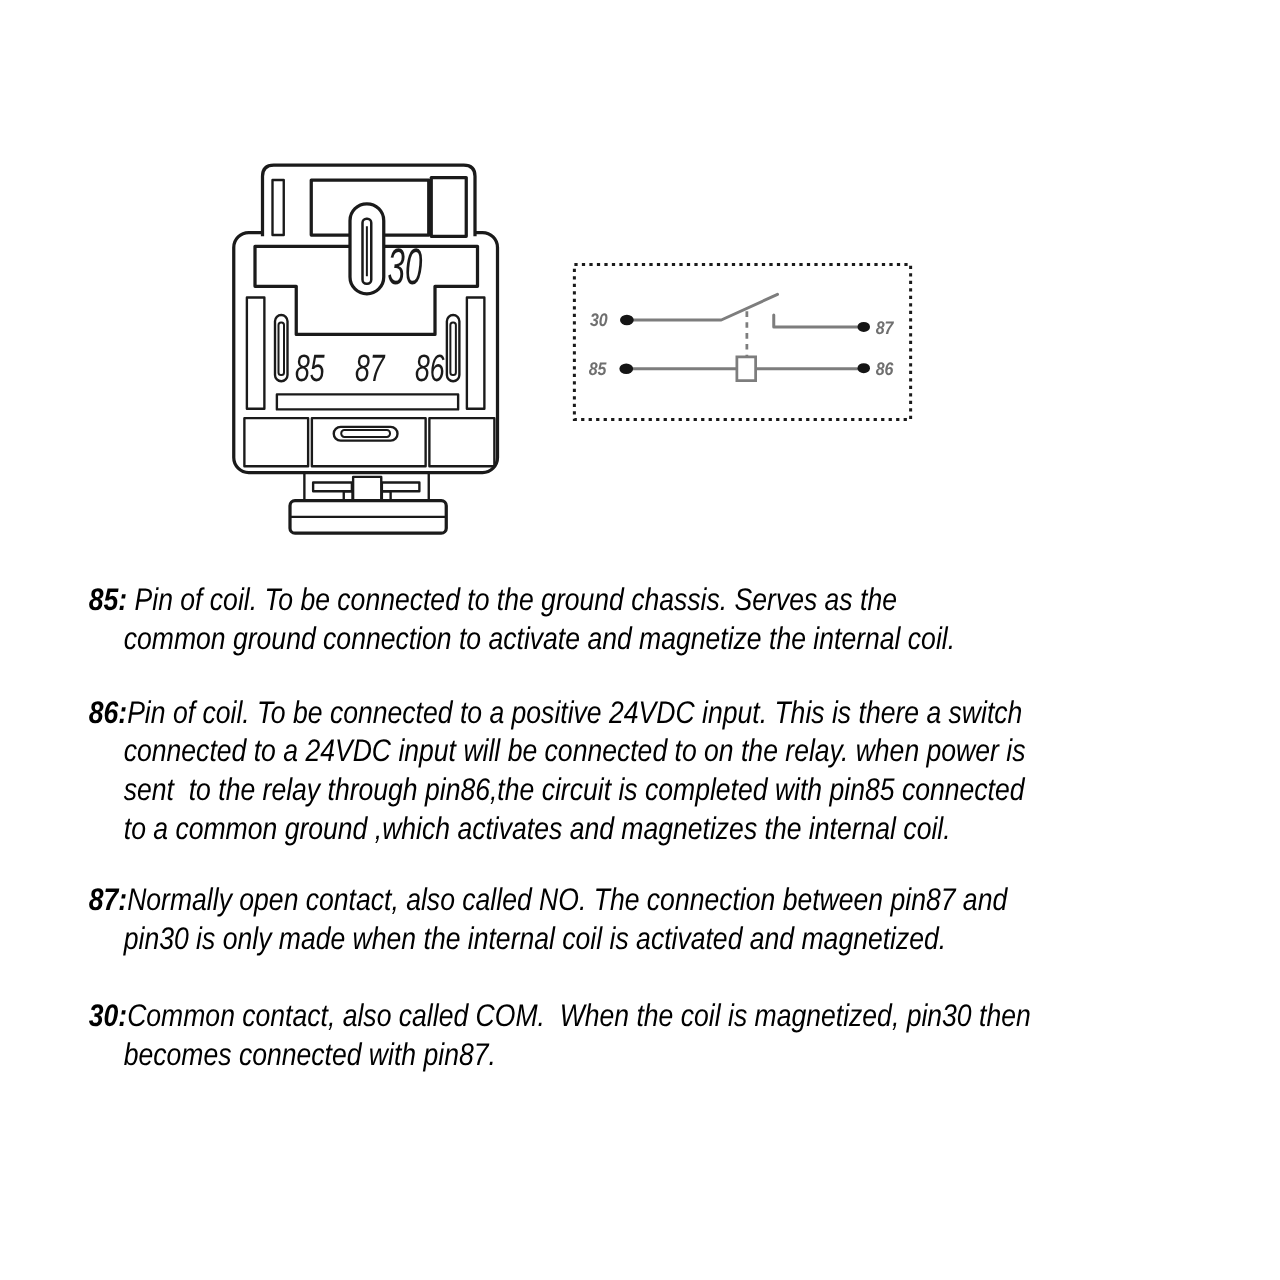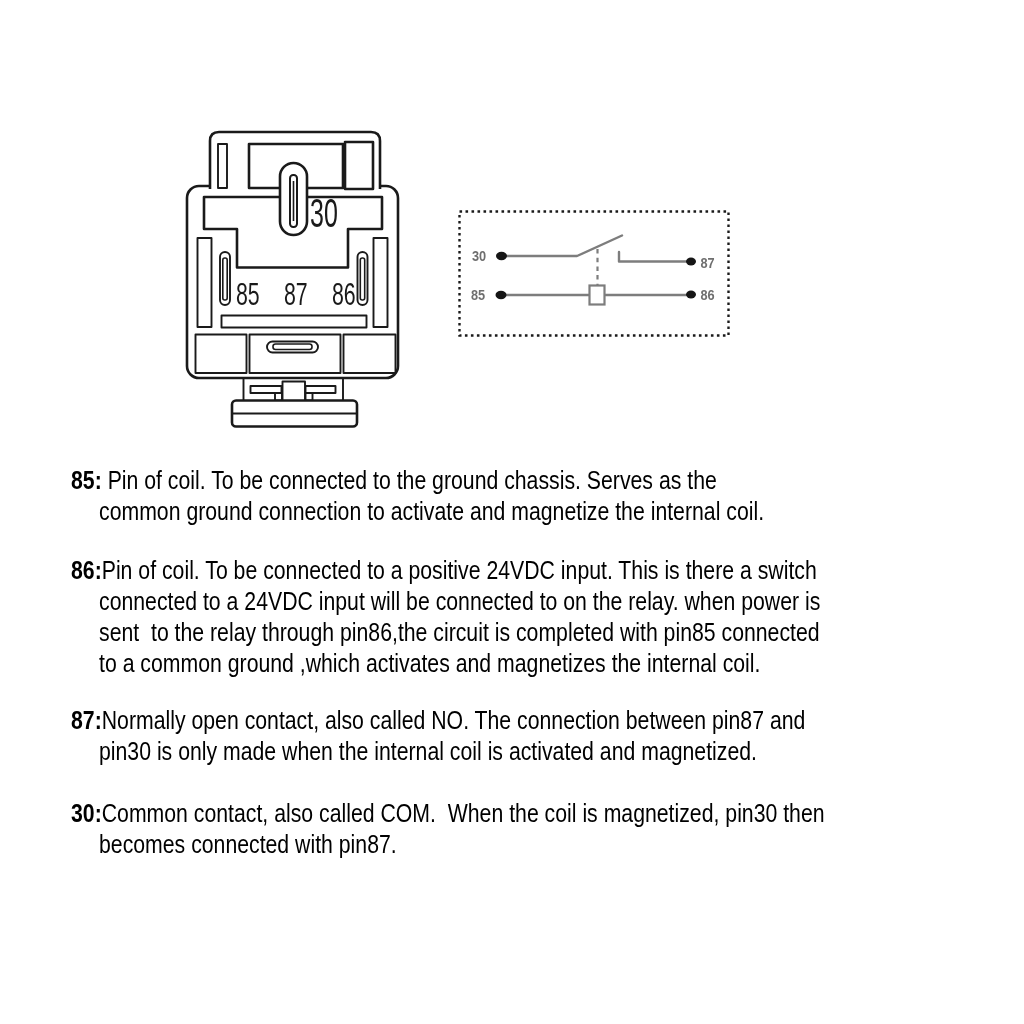--- a/index.html
+++ b/index.html
@@ -2,20 +2,21 @@
 <html style="--paper: #ffffff; --ink: #1a1a1a; --wire: #7d7d7d; --wire-label: #6f6f6f; --dot: #151515; --text: #000000;"><head>
 <meta charset="utf-8">
 <style>
   html,body{margin:0;padding:0;}
   .page{
     position:relative;
     width:1024px;height:1024px;
     background:var(--paper,#fff);
     font-family:"Liberation Sans",sans-serif;
     overflow:hidden;
+    font-style:italic;
   }
   svg{position:absolute;left:0;top:0;}
   
   .ink{stroke:var(--ink,#1a1a1a);fill:none;stroke-width:2.6;stroke-linejoin:round;}
   .ink-thin{stroke:var(--ink,#1a1a1a);fill:none;stroke-width:1.9;stroke-linejoin:round;}
   .ink-fill{fill:#fff;stroke:var(--ink,#1a1a1a);stroke-width:2.6;stroke-linejoin:round;}
   .white-fill{fill:#fff;stroke:none;}
   .blade{stroke:var(--ink,#1a1a1a);fill:none;stroke-width:1.6;}
   .conn-label{fill:var(--ink,#1a1a1a);font-family:"Liberation Sans",sans-serif;font-weight:500;}
   .dashed-border{stroke:var(--ink,#1a1a1a);fill:none;stroke-width:2.4;stroke-dasharray:2.6 3.4;}

